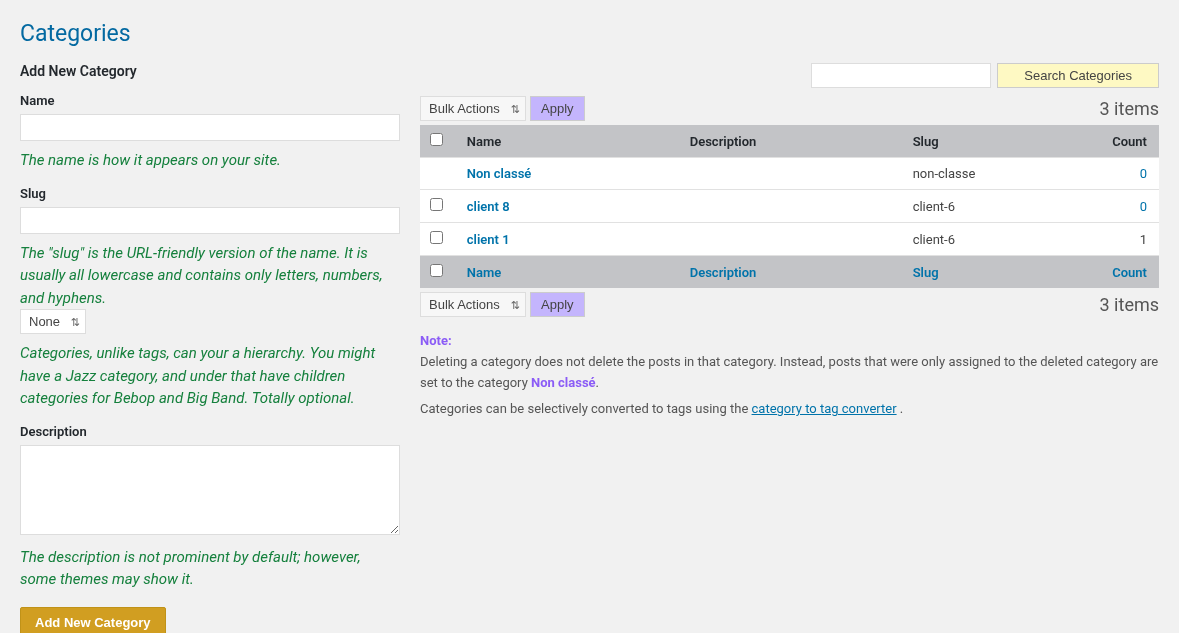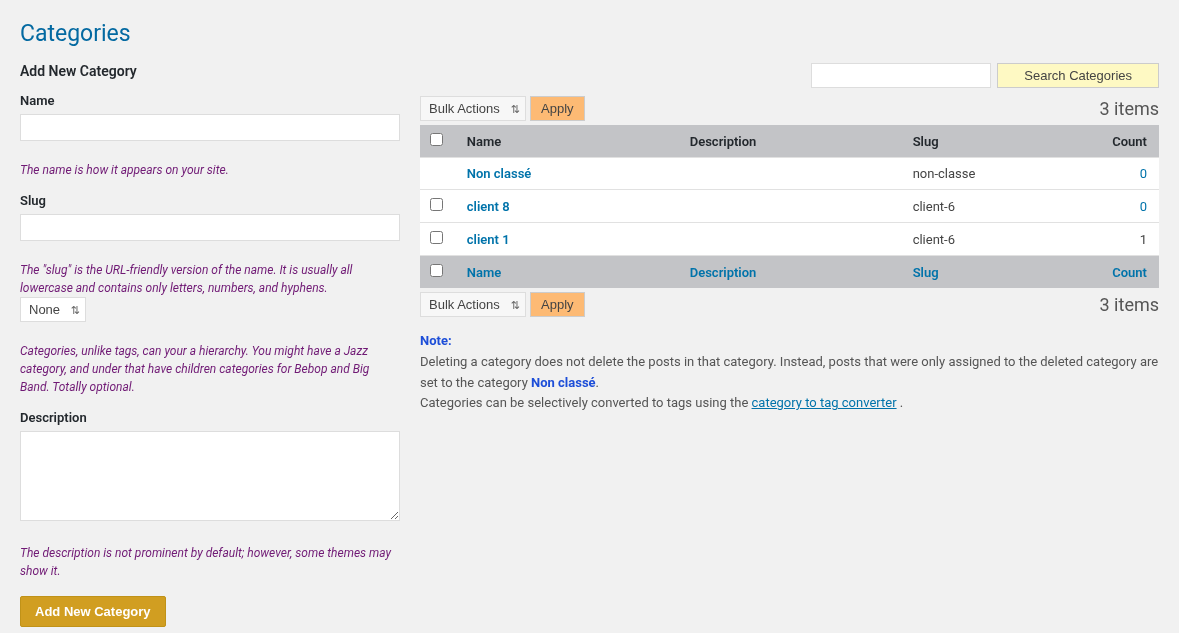--- a/index.html
+++ b/index.html
@@ -47,24 +47,24 @@
     .form-input {
       width: 100%;
       border: 1px solid #ddd;
       background: #fff;
       padding: 5px 8px;
       font-size: 13px;
       color: #444;
       outline: none;
     }
     .form-hint {
-      font-size: 12px;
-      color: #701a75;
+      font-size: 15px;
+      color: #15803d;
       font-style: italic;
-      margin-top: 20px;
+      margin-top: 8px;
       line-height: 1.5;
     }
     .form-textarea {
       width: 100%;
       height: 90px;
       border: 1px solid #ddd;
       background: #fff;
       padding: 5px 8px;
       font-size: 13px;
       color: #444;
@@ -171,21 +171,21 @@
       content: "⇅";
       position: absolute;
       right: 6px;
       top: 50%;
       transform: translateY(-50%);
       font-size: 11px;
       color: #666;
       pointer-events: none;
     }
     .apply-btn {
-      background: #fdba74;
+      background: #c4b5fd;
       border: 1px solid #ccc;
       padding: 4px 10px;
       font-size: 13px;
       cursor: pointer;
       color: #444;
     }
     .items-count {
       font-size: 18px;
       color: #555;
     }
@@ -250,21 +250,21 @@
 
     
     .note-section {
       margin-top: 14px;
       font-size: 13px;
       line-height: 1.6;
       color: #555;
     }
     .note-section strong {
       font-weight: 700;
-      color: #1d4ed8;
+      color: #8b5cf6;
     }
     .note-link {
       color: #0073aa;
     }
 
     input[type="checkbox"] {
       cursor: pointer;
     }
   </style>
 </head>
@@ -398,21 +398,21 @@
           <button class="apply-btn">Apply</button>
         </div>
         <div class="items-count">3 items</div>
       </div>
 
       <div class="note-section">
         <p>
           <strong>Note:</strong><br>
           <span>Deleting a category does not delete the posts in that category. Instead, posts that were only assigned to the deleted category are set to the category <strong>Non classé</strong>.</span>
         </p>
-        <p style="">
+        <p style="margin-top:6px;">
           <span>Categories can be selectively converted to tags using the </span>
           <a class="note-link" href="#">category to tag converter</a>
           <span>.</span>
         </p>
       </div>
 
     </div>
   </div>
 </div>
 

